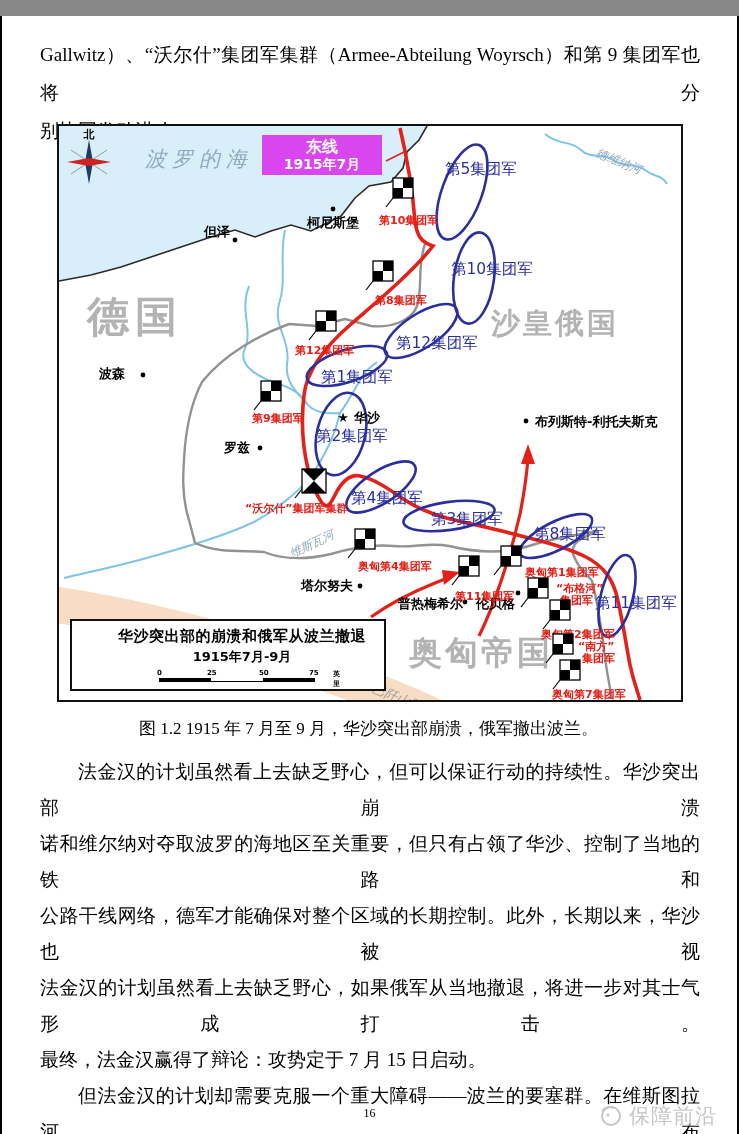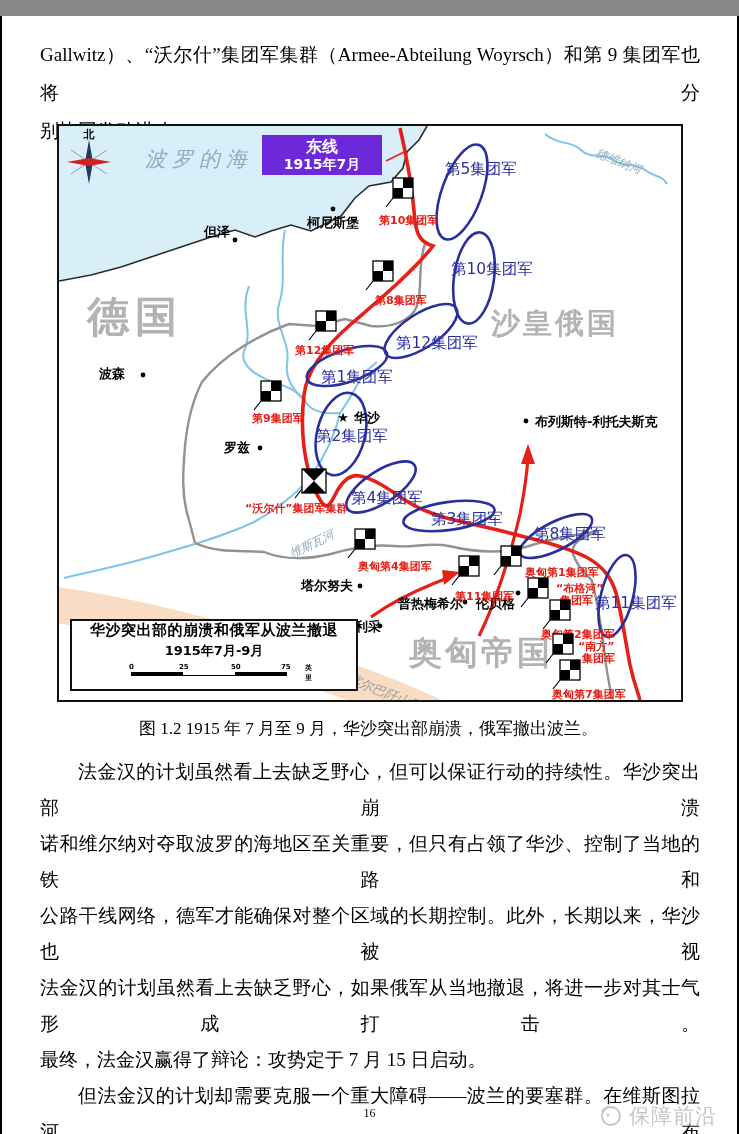--- a/index.html
+++ b/index.html
@@ -13,22 +13,22 @@
   .tline{text-align:justify;text-align-last:justify;white-space:normal;}
   .tline.last{text-align-last:left;}
   .tline.indent{text-indent:2em;}
 
   .map-wrap{position:absolute;left:57px;top:108px;width:622px;height:574px;border:2px solid #111;background:#fff;}
   .map-title{position:absolute;left:203px;top:9px;width:120px;height:40px;display:flex;flex-direction:column;
              align-items:center;justify-content:center;color:#fff;font-family:"DejaVu Sans",sans-serif;
              font-weight:bold;line-height:1.15;}
   .map-title .t1{font-size:16px;} .map-title .t2{font-size:14px;}
   .legend-box{position:absolute;left:11px;top:493px;width:284px;height:68px;background:#fff;border:2px solid #111;
-              display:flex;flex-direction:column;align-items:center;
-              font-family:"DejaVu Sans",sans-serif;}
+              display:flex;flex-direction:column;align-items:center;justify-content:center;
+              font-family:"DejaVu Sans",sans-serif;padding-left:28px;}
   .legend-box .lg1{font-size:15px;font-weight:bold;letter-spacing:.5px;}
   .legend-box .lg2{font-size:13px;font-weight:bold;margin-top:2px;}
   .scalebar{position:relative;width:170px;height:14px;margin-top:3px;font-family:"DejaVu Sans",sans-serif;}
   .scalebar .num{position:absolute;top:0;font-size:7px;font-weight:bold;}
   .scalebar .bar{position:absolute;top:9px;left:2px;width:156px;height:3px;border-bottom:1px solid #000;}
   .scalebar .seg{position:absolute;top:0;height:3px;background:#000;}
 
   .caption{position:absolute;left:0;top:701px;width:737px;text-align:center;font-size:17px;}
   .pageno{position:absolute;left:0;top:1090px;width:739px;text-align:center;font-size:12px;}
   .watermark{position:absolute;left:598px;top:1086px;display:flex;align-items:center;gap:5px;color:#c6c6c6;
@@ -180,21 +180,21 @@
           <rect x="504" y="508" width="10" height="10" fill="#000"></rect>
           <rect x="494" y="518" width="10" height="10" fill="#000"></rect>
           <text x="519" y="524" fill="#e32119" font-size="11" font-weight="bold">“南方”<tspan x="523" dy="12">集团军</tspan></text>
           <line x1="501" y1="554" x2="494" y2="563" stroke="#000" stroke-width="1.2"></line>
           <rect x="501" y="534" width="20" height="20" fill="#fff" stroke="#000" stroke-width="1.3"></rect>
           <rect x="511" y="534" width="10" height="10" fill="#000"></rect>
           <rect x="501" y="544" width="10" height="10" fill="#000"></rect>
           <text x="493" y="572" fill="#e32119" font-size="11" font-weight="bold">奥匈第7集团军</text>
         </g>
     </svg>
-    <div class="map-title" style="background:#6d28d9">
+    <div class="map-title" style="background:#d946ef">
       <div class="t1">东线</div>
       <div class="t2">1915年7月</div>
     </div>
     <div class="legend-box">
       <div class="lg1">华沙突出部的崩溃和俄军从波兰撤退</div>
       <div class="lg2">1915年7月-9月</div>
       <div class="scalebar">
         <span class="num" style="left:0">0</span>
         <span class="num" style="left:50px">25</span>
         <span class="num" style="left:102px">50</span>

